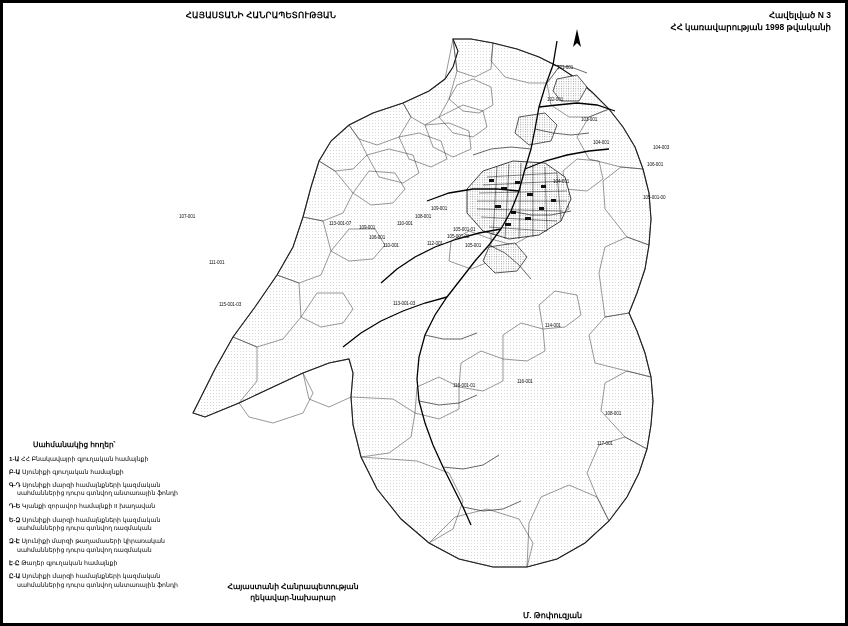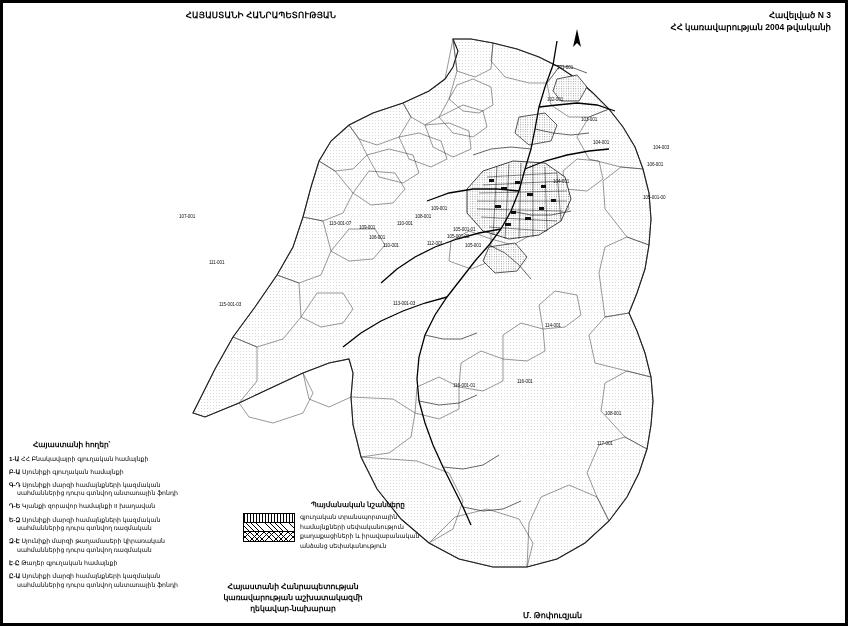--- a/index.html
+++ b/index.html
@@ -166,21 +166,21 @@
 <body>
 
 <div class="page">
 
   <div class="title-block">
     <div>ՀԱՅԱՍՏԱՆԻ ՀԱՆՐԱՊԵՏՈՒԹՅԱՆ</div>
   </div>
 
   <div class="annex">
     <div class="line1">Հավելված N 3</div>
-    <div class="line2">ՀՀ կառավարության 2004 թվականի</div>
+    <div class="line2">ՀՀ կառավարության 1998 թվականի</div>
   </div>
 
   <div class="map-canvas">
     <svg width="560" height="570" viewBox="0 0 560 570">
       <defs>
         <pattern id="stipple" width="3" height="3" patternUnits="userSpaceOnUse">
           <rect width="3" height="3" fill="#ffffff"></rect>
           <circle cx="0.6" cy="0.6" r="0.35" fill="#8a8a8a"></circle>
         </pattern>
         <pattern id="dots-dense" width="2.4" height="2.4" patternUnits="userSpaceOnUse">
@@ -334,21 +334,21 @@
     <div class="parcel-label" style="left:240px; top:280px;">113-001-03</div>
     <div class="parcel-label" style="left:66px;  top:281px;">115-001-03</div>
     <div class="parcel-label" style="left:392px; top:302px;">114-001</div>
     <div class="parcel-label" style="left:300px; top:362px;">116-001-01</div>
     <div class="parcel-label" style="left:364px; top:358px;">116-001</div>
     <div class="parcel-label" style="left:452px; top:390px;">108-001</div>
     <div class="parcel-label" style="left:444px; top:420px;">117-001</div>
   </div>
 
   <div class="legend-left">
-    <div class="legend-title">Հայաստանի հողեր՝</div>
+    <div class="legend-title">Սահմանակից հողեր՝</div>
 
     <div class="legend-row">
       <span class="l-code">1-Ա</span>
       <span class="l-text">ՀՀ Բնակավայրի գյուղական համայնքի</span>
     </div>
     <div class="legend-row">
       <span class="l-code">Բ-Ա</span>
       <span class="l-text">Սյունիքի գյուղական համայնքի</span>
     </div>
     <div class="legend-row two-line">
@@ -374,38 +374,21 @@
       <span class="l-code">Է-Ը</span>
       <span class="l-text">Թաղեր գյուղական համայնքի</span>
     </div>
     <div class="legend-row two-line">
       <span class="l-code">Ը-Ա</span>
       <span class="l-text">Սյունիքի մարզի համայնքների կազմական</span>
       <span class="l-text2">սահմաններից դուրս գտնվող անտառային ֆոնդի</span>
     </div>
   </div>
 
-  <div class="legend-center">
-    <div class="lc-title">Պայմանական նշանները</div>
-    <div class="lc-body">
-      <div class="swatch-stack">
-        <div class="swatch sw-a"></div>
-        <div class="swatch sw-b"></div>
-        <div class="swatch sw-c"></div>
-      </div>
-      <div class="lc-text">
-        <p>գյուղական տրանսպորտային</p>
-        <p>համայնքների սեփականություն</p>
-        <p>քաղաքացիների և իրավաբանական</p>
-        <p>անձանց սեփականություն</p>
-      </div>
-    </div>
-  </div>
 
   <div class="footer-left">
     <div>Հայաստանի Հանրապետության</div>
-    <div>կառավարության աշխատակազմի</div>
     <div>ղեկավար-նախարար</div>
   </div>
 
   <div class="footer-right">Մ. Թոփուզյան</div>
 
 </div>
 
 </body></html>

